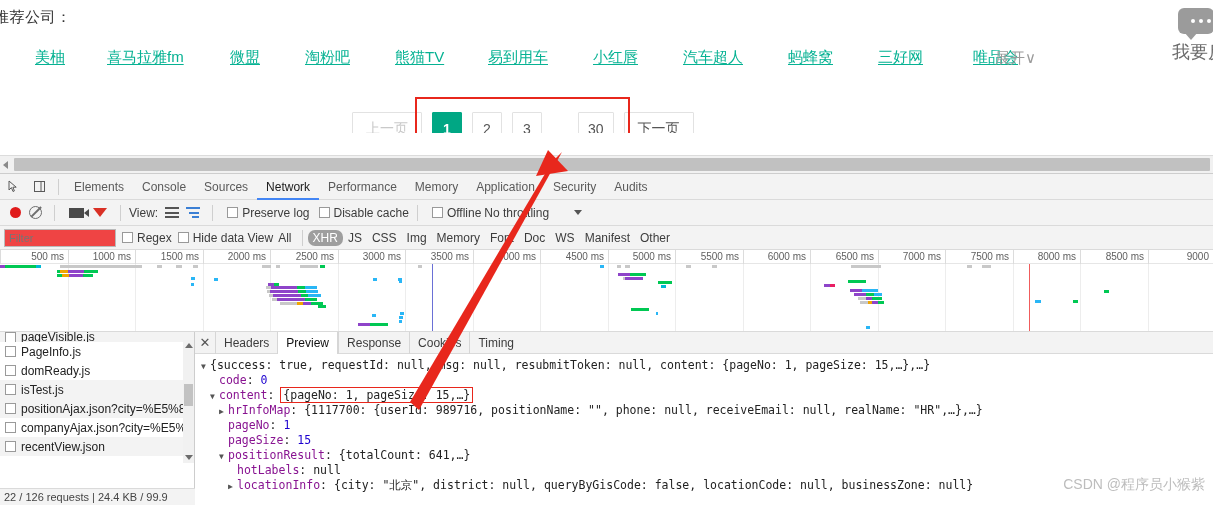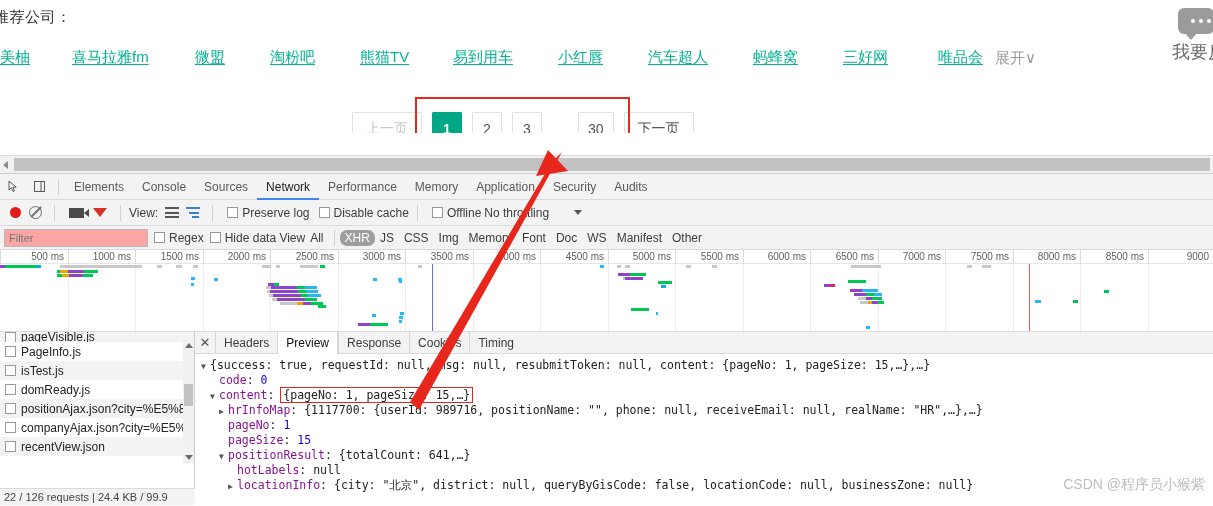--- a/index.html
+++ b/index.html
@@ -11,21 +11,21 @@
     font-family: "Liberation Sans", "DejaVu Sans", sans-serif;
   }
   #app { position: relative; width: 1213px; height: 506px; }
 
   
   .page-area { position: absolute; left: 0; top: 0; width: 1213px; height: 133px; background: #fff; overflow: hidden; }
   .rec-title { position: absolute; left: -6px; top: 8px; font-size: 15px; color: #333; letter-spacing: .5px; }
   .links-row { position: absolute; left: 0; top: 48px; width: 1060px; height: 26px; }
   .clink {
     position: absolute; top: 0; font-size: 15px; color: #06b293;
-    text-decoration: underline; text-underline-offset: 2px; white-space: nowrap; cursor: pointer;
+    text-decoration: underline; text-underline-offset: 2px; white-space: nowrap; cursor: pointer; margin-left: 35px;
   }
   .expand { position: absolute; top: 1px; left: 995px; font-size: 15px; color: #9b9b9b; white-space: nowrap; cursor: pointer; }
 
   
   .pager { position: absolute; left: 352px; top: 112px; height: 34px; display: flex; align-items: center; gap: 10px; }
   .pg-btn {
     min-width: 30px; height: 34px; padding: 0 9px;
     border: 1px solid #e2e2e2; background: #fff; color: #555;
     font-size: 14px; display: flex; align-items: center; justify-content: center;
     cursor: pointer; border-radius: 1px;
@@ -68,21 +68,21 @@
   .view-ic.bars i:nth-child(3) { width: 14px; }
   .view-ic.wf i:nth-child(1) { width: 14px; background: #3b7fd4; }
   .view-ic.wf i:nth-child(2) { width: 10px; margin-left: 3px; background: #3b7fd4; }
   .view-ic.wf i:nth-child(3) { width: 7px; margin-left: 6px; background: #3b7fd4; }
   .cbox { width: 11px; height: 11px; border: 1px solid #999; background: #fff; margin: 0 4px 0 6px; cursor: pointer; }
   .tb-item { display: flex; align-items: center; color: #3c3c3c; white-space: nowrap; }
   .vsep { width: 1px; height: 16px; background: #cfcfcf; margin: 0 5px; }
   .caret-dn { width: 0; height: 0; border-left: 4px solid transparent; border-right: 4px solid transparent; border-top: 5px solid #555; margin-left: 18px; cursor: pointer; }
 
   .dt-filterbar { position: relative; height: 24px; border-bottom: 1px solid #dadada; display: flex; align-items: center; background: #f3f3f3; padding: 0 4px; }
-  .filter-input { width: 144px; height: 18px; border: 1px solid #b9b9b9; background: #fca5a5; font-size: 11px; color: #333; padding: 0 4px; outline: none; }
+  .filter-input { width: 112px; height: 18px; border: 1px solid #b9b9b9; background: #ef4444; font-size: 11px; color: #333; padding: 0 4px; outline: none; }
   .ftype { padding: 1px 5px; color: #3c3c3c; font-size: 12px; cursor: pointer; border-radius: 7px; white-space: nowrap; }
   .ftype.on { background: #9e9e9e; color: #fff; }
 
   
   .overview { position: relative; height: 82px; border-bottom: 1px solid #dadada; background: #fff; overflow: hidden; }
   .ov-ruler { position: relative; height: 14px; border-bottom: 1px solid #e6e6e6; background: #fff; }
   .ov-tick { position: absolute; top: 0; height: 14px; border-left: 1px solid #dcdcdc; color: #5f5f5f; font-size: 10px; padding-left: 0; }
   .ov-tick span { position: absolute; right: 4px; top: 1px; white-space: nowrap; }
   .ov-body { position: relative; height: 67px; background: #fff; }
   .ov-grid { position: absolute; top: 0; height: 67px; border-left: 1px solid #ededed; }
@@ -444,27 +444,27 @@
       <div class="pane-left">
         <div class="pl-list">
           <div class="pl-row alt" style="height:10px;overflow:hidden">
             <span class="pl-cb"></span>
             <span>pageVisible.js</span>
           </div>
           <div class="pl-row">
             <span class="pl-cb"></span>
             <span>PageInfo.js</span>
           </div>
+          <div class="pl-row">
+            <span class="pl-cb"></span>
+            <span>domReady.js</span>
+          </div>
           <div class="pl-row alt">
             <span class="pl-cb"></span>
             <span>isTest.js</span>
-          </div>
-          <div class="pl-row">
-            <span class="pl-cb"></span>
-            <span>domReady.js</span>
           </div>
           <div class="pl-row alt">
             <span class="pl-cb"></span>
             <span>positionAjax.json?city=%E5%8</span>
           </div>
           <div class="pl-row">
             <span class="pl-cb"></span>
             <span>companyAjax.json?city=%E5%</span>
           </div>
           <div class="pl-row alt">

